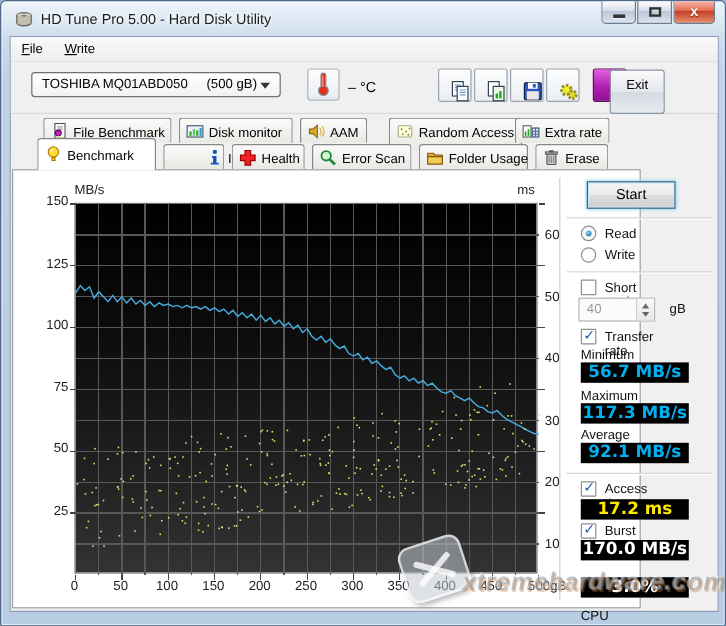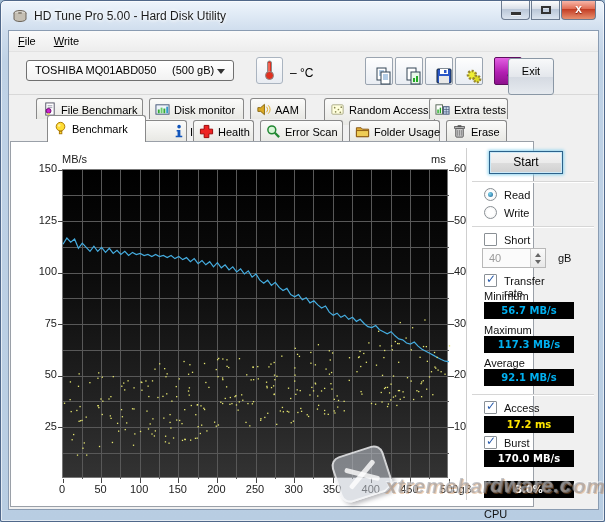--- a/index.html
+++ b/index.html
@@ -59,21 +59,21 @@
   
   .content{position:absolute;left:1px;top:110px;width:524px;height:366px;background:#fff;
     border:1px solid #9aa0a8;z-index:1;}
   .plot-wrap{position:absolute;left:51px;top:27px;width:386px;height:309px;
     background:linear-gradient(180deg,#000 0%,#0c0c0c 35%,#222 75%,#333 100%);
     border:1px solid #777;}
   .plot-wrap svg{position:absolute;left:0;top:0;overflow:visible;}
   .axis-label{position:absolute;font-size:11px;color:#222;}
   .tick{position:absolute;font-size:11px;color:#222;}
   .tick.left{width:30px;text-align:right;}
-  .tick.right{width:30px;text-align:left;}
+  .tick.right{width:30px;text-align:left;margin-top:28px;}
   .tick.bottom{width:44px;text-align:center;}
   .vsep{position:absolute;left:455px;top:6px;width:1px;height:352px;background:#cfcfcf;
     box-shadow:1px 0 0 #fff;}
   
   .rp-label{position:absolute;font-size:11px;color:#111;}
   .divider{position:absolute;left:461px;width:122px;height:1px;background:#d6d6d6;box-shadow:0 1px 0 #fff;}
   .start-btn{position:absolute;left:478px;top:9px;width:74px;height:23px;border:1px solid #2c628b;
     border-radius:0;background:linear-gradient(#f4f4f4,#ebebeb 50%,#dddddd 51%,#d0d0d0);
     box-shadow:0 0 3px 1px #8cd2ee, inset 0 0 0 1px #cdeaf8;text-align:center;line-height:21px;font-size:12px;}
   .radio{position:absolute;width:13px;height:13px;border:1px solid #8a9095;border-radius:50%;
@@ -82,21 +82,21 @@
     background:radial-gradient(circle at 35% 35%,#7fd8ef,#1d5f93);}
   .checkbox{position:absolute;width:13px;height:13px;border:1px solid #8a9095;background:#fff;border-radius:1px;}
   .checkbox.checked::after{content:"✓";position:absolute;left:1px;top:-3px;font-size:12px;font-weight:bold;color:#2a5cad;}
   .spinner{position:absolute;left:471px;top:106px;width:64px;height:20px;border:1px solid #b8b8b8;background:#fbfbfb;}
   .spinner .val{position:absolute;left:6px;top:3px;color:#9a9a9a;}
   .spin-arrows{position:absolute;right:0;top:0;width:15px;height:100%;border-left:1px solid #cfcfcf;background:linear-gradient(#fafafa,#e8e8e8);}
   .spin-arrows .up,.spin-arrows .dn{position:absolute;left:4px;width:0;height:0;border-left:3px solid transparent;border-right:3px solid transparent;}
   .spin-arrows .up{top:4px;border-bottom:4px solid #666;}
   .spin-arrows .dn{bottom:3px;border-top:4px solid #666;}
   .vbox{position:absolute;left:473px;width:90px;height:17px;background:#000;
-    font-family:"DejaVu Sans","Liberation Sans",sans-serif;font-weight:bold;font-size:10px;
+    font-family:"DejaVu Sans","Liberation Sans",sans-serif;font-weight:bold;font-size:14px;
     text-align:center;line-height:17px;}
   .vbox.cyan{color:#00b0f0;} .vbox.yellow{color:#ffe600;} .vbox.white{color:#fff;}
   
   .wm-logo{position:absolute;left:324px;top:308px;width:54px;height:48px;border-radius:10px;
     background:rgba(195,200,210,.55);border:2px solid rgba(255,255,255,.65);transform:rotate(-18deg);
     box-shadow:2px 3px 4px rgba(60,60,70,.35);z-index:8;}
   .wm-logo::before,.wm-logo::after{content:"";position:absolute;left:7px;top:20px;width:36px;height:5px;
     background:rgba(255,255,255,.8);border-radius:2px;}
   .wm-logo::before{transform:rotate(32deg);}
   .wm-logo::after{transform:rotate(-32deg);}
@@ -216,22 +216,22 @@
               <circle cx="12" cy="5.5" r=".9" fill="#885"></circle>
               <circle cx="6" cy="10.5" r=".9" fill="#885"></circle>
               <circle cx="11" cy="11" r=".9" fill="#885"></circle>
             </svg></span><span>Random Access</span></div>
         <div class="tab" style="left: 420px; top: 67px; height: 21px; width: 79px; z-index: 2;"><span class="ticon"><svg width="15" height="15" viewBox="0 0 16 16">
               <rect x="1" y="3" width="7" height="10" fill="#fff" stroke="#565"></rect>
               <rect x="2.5" y="8" width="1.5" height="4" fill="#2a2"></rect>
               <rect x="5" y="6" width="1.5" height="6" fill="#2a2"></rect>
               <rect x="9" y="5" width="6" height="8" fill="#cde" stroke="#457"></rect>
               <path d="M9 8h6M9 10.5h6M12 5v8" stroke="#457" stroke-width=".7"></path>
-            </svg></span><span>Extra tests</span></div>
-        <div class="tab active" style="left: 38px; top: 84px; height: 27px; width: 99px; z-index: 6;"><span class="ticon"><svg width="15" height="15" viewBox="0 0 16 16">
+            </svg></span><span>Extra rate</span></div>
+        <div class="tab active" style="left: 22px; top: 84px; height: 27px; width: 99px; z-index: 6;"><span class="ticon"><svg width="15" height="15" viewBox="0 0 16 16">
               <circle cx="8" cy="6" r="4.6" fill="#fd3" stroke="#a70"></circle>
               <circle cx="6.6" cy="4.8" r="1.4" fill="#ffeea0"></circle>
               <rect x="6.8" y="11" width="2.6" height="2.6" fill="#fd3" stroke="#a70"></rect>
             </svg></span><span>Benchmark</span></div>
         <div class="tab" style="left: 127px; top: 89px; height: 21px; width: 51px; z-index: 3; padding-left: 34px;"><span class="ticon"><svg width="15" height="15" viewBox="0 0 16 16">
               <circle cx="8.6" cy="2.8" r="1.9" fill="#15b"></circle>
               <path d="M6 6.5 h4 v6 h2 v1.5 H5 v-1.5 h2 v-4.5 H6 z" fill="#15b"></path>
             </svg></span><span>Info</span></div>
         <div class="tab" style="left: 184px; top: 89px; height: 21px; width: 61px; z-index: 3;"><span class="ticon"><svg width="15" height="15" viewBox="0 0 16 16">
               <path d="M5.5 1.5 h5 v4 h4 v5 h-4 v4 h-5 v-4 h-4 v-5 h4 z" fill="#e22" stroke="#900"></path>

